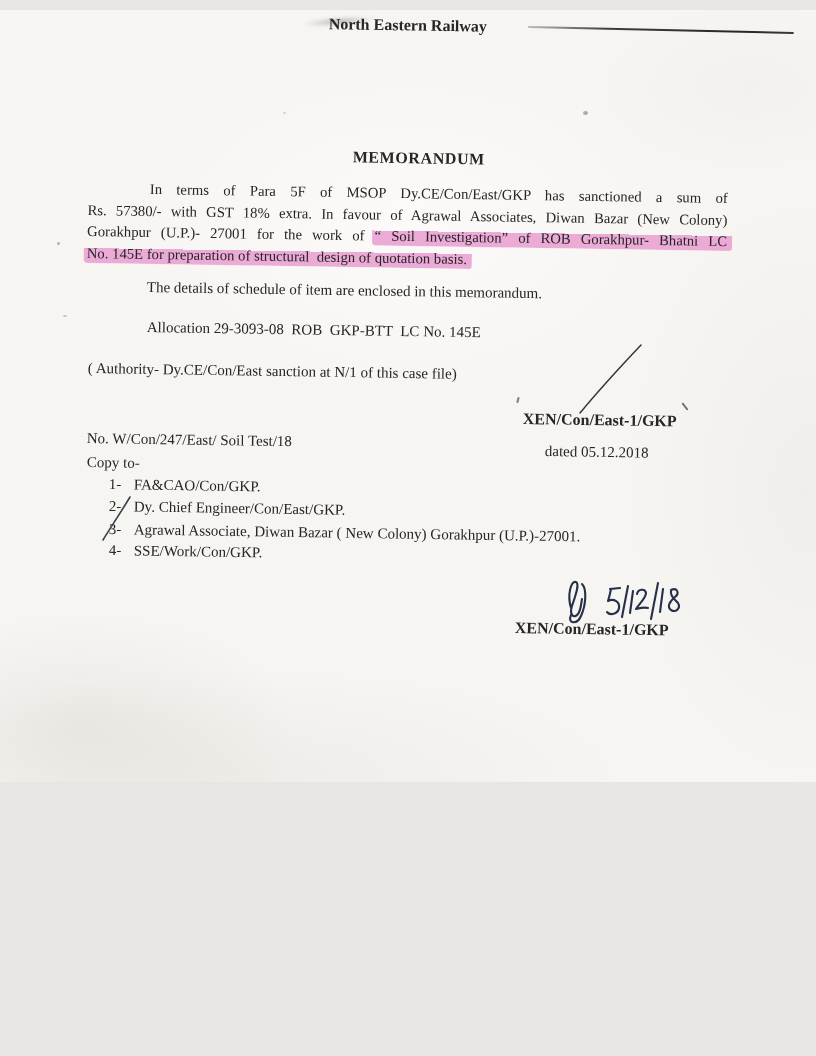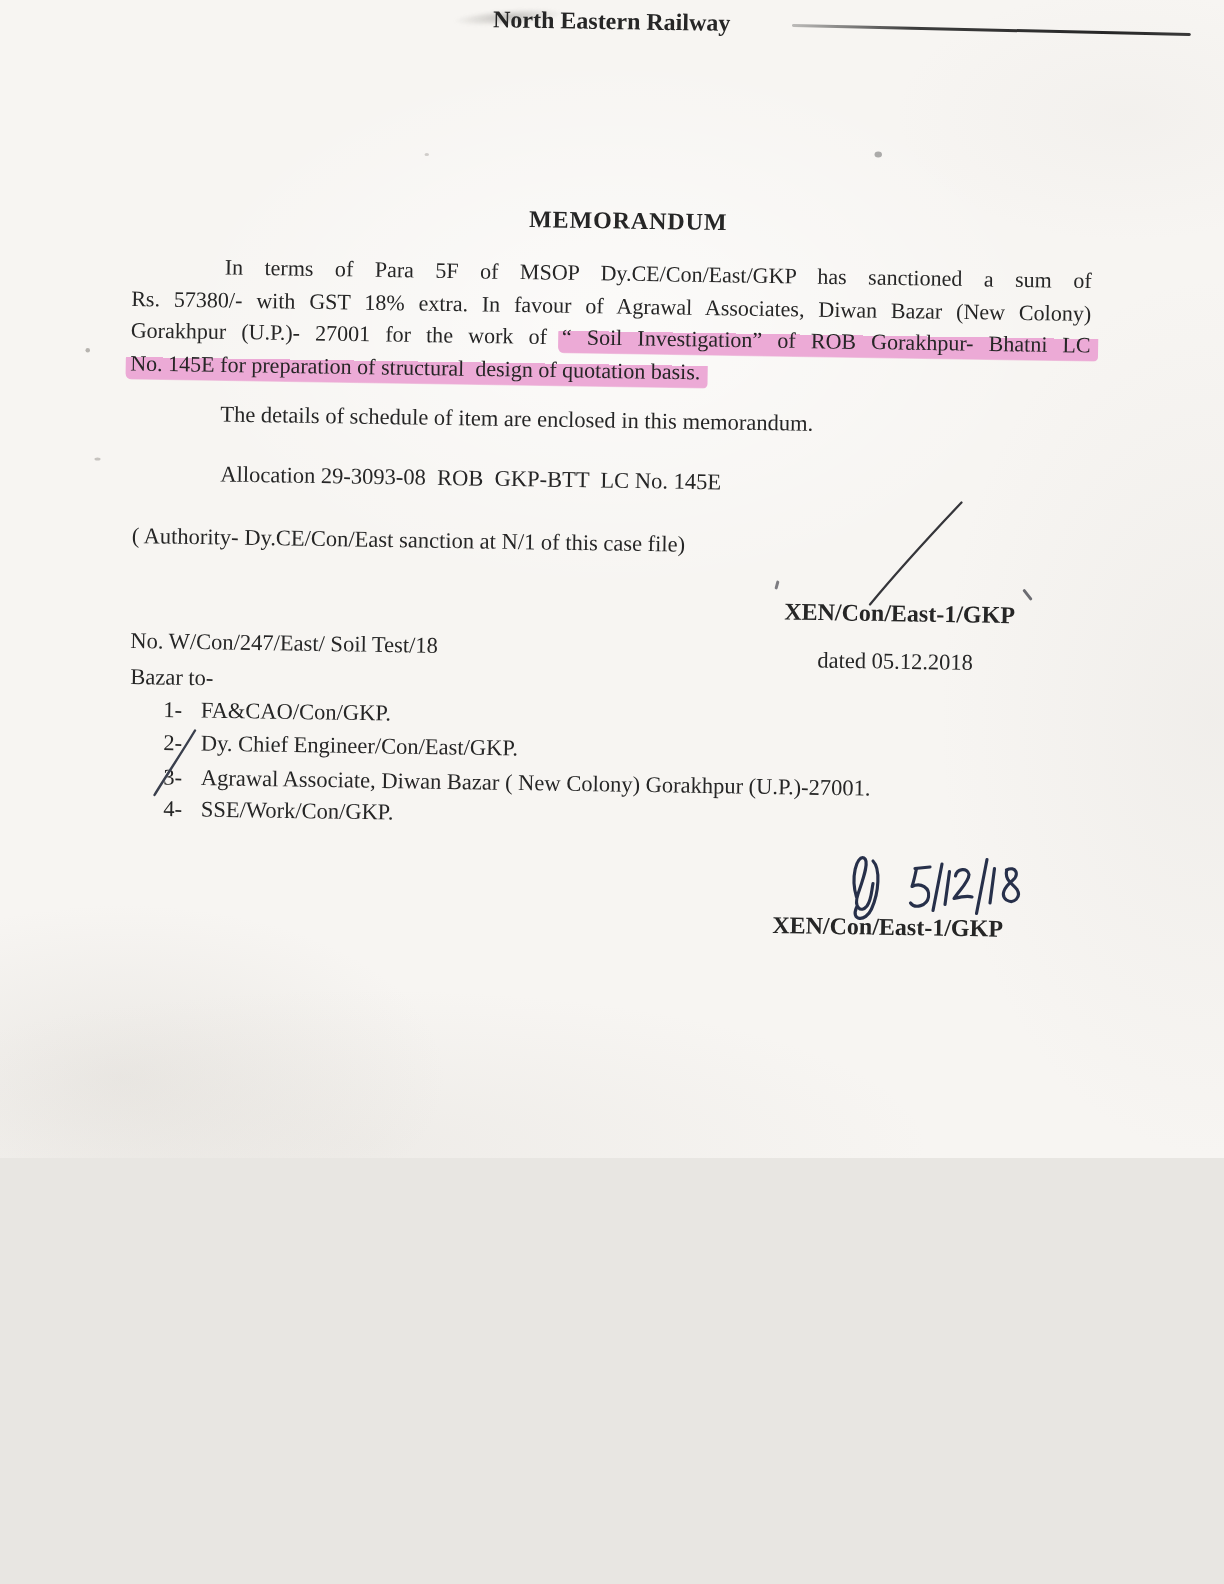--- a/index.html
+++ b/index.html
@@ -3,21 +3,21 @@
 <meta charset="utf-8">
 <style>
   :root{
     --paper-color:#f7f5f2;
     --text-color:#262626;
     --highlight-color:#ecaad6;
     --ink-color:#27304a;
   }
   html,body{margin:0;padding:0;background:#e8e6e2;}
   .page{
-    position:relative;width:816px;height:772px;margin:0 auto;
+    position:relative;width:816px;height:772px;margin:10px auto;
     background-color:var(--paper-color);
     background-image:
       radial-gradient(ellipse 420px 260px at 50% 28%, rgba(255,255,255,.55), rgba(255,255,255,0) 70%),
       radial-gradient(ellipse 300px 160px at 10% 93%, rgba(188,183,175,.20), rgba(188,183,175,0) 72%),
       radial-gradient(ellipse 260px 420px at 99% 62%, rgba(200,196,190,.14), rgba(200,196,190,0) 70%),
       radial-gradient(ellipse 220px 120px at 92% 10%, rgba(205,200,195,.10), rgba(205,200,195,0) 70%),
       radial-gradient(ellipse 500px 140px at 30% 99%, rgba(195,190,182,.16), rgba(195,190,182,0) 75%);
     overflow:hidden;
     font-family:"Liberation Serif","DejaVu Serif",serif;
     color:var(--text-color);
@@ -85,21 +85,21 @@
   <svg class="abs" style="left:577px;top:332px;" width="68" height="74" viewBox="0 0 68 74">
     <path d="M3,71 C22,48 46,22 64,3" stroke="#35353a" stroke-width="1.5" fill="none" stroke-linecap="round"></path>
   </svg>
   <div class="penmark" style="left:517px;top:387px;width:2px;height:6px;transform:rotate(15deg);opacity:.7;"></div>
   <div class="penmark" style="left:684px;top:392px;width:2px;height:9px;transform:rotate(-38deg);opacity:.8;"></div>
 
   <div class="abs tilt bold-sig" style="left:523px;top:400px;">XEN/Con/East-1/GKP</div>
 
   <div class="abs tilt line" style="left:87px;top:419px;">No. W/Con/247/East/ Soil Test/18</div>
   <div class="abs tilt line" style="left:545px;top:432px;">dated 05.12.2018</div>
-  <div class="abs tilt line" style="left:87px;top:443px;">Bazar to-</div>
+  <div class="abs tilt line" style="left:87px;top:443px;">Copy to-</div>
 
   <div class="abs tilt item" style="top:465px;">
     <span class="num">1-</span>
     <span>FA&amp;CAO/Con/GKP.</span>
   </div>
   <div class="abs tilt item" style="top:487px;">
     <span class="num">2-</span>
     <span>Dy. Chief Engineer/Con/East/GKP.</span>
   </div>
   <div class="abs tilt item" style="top:510px;">

